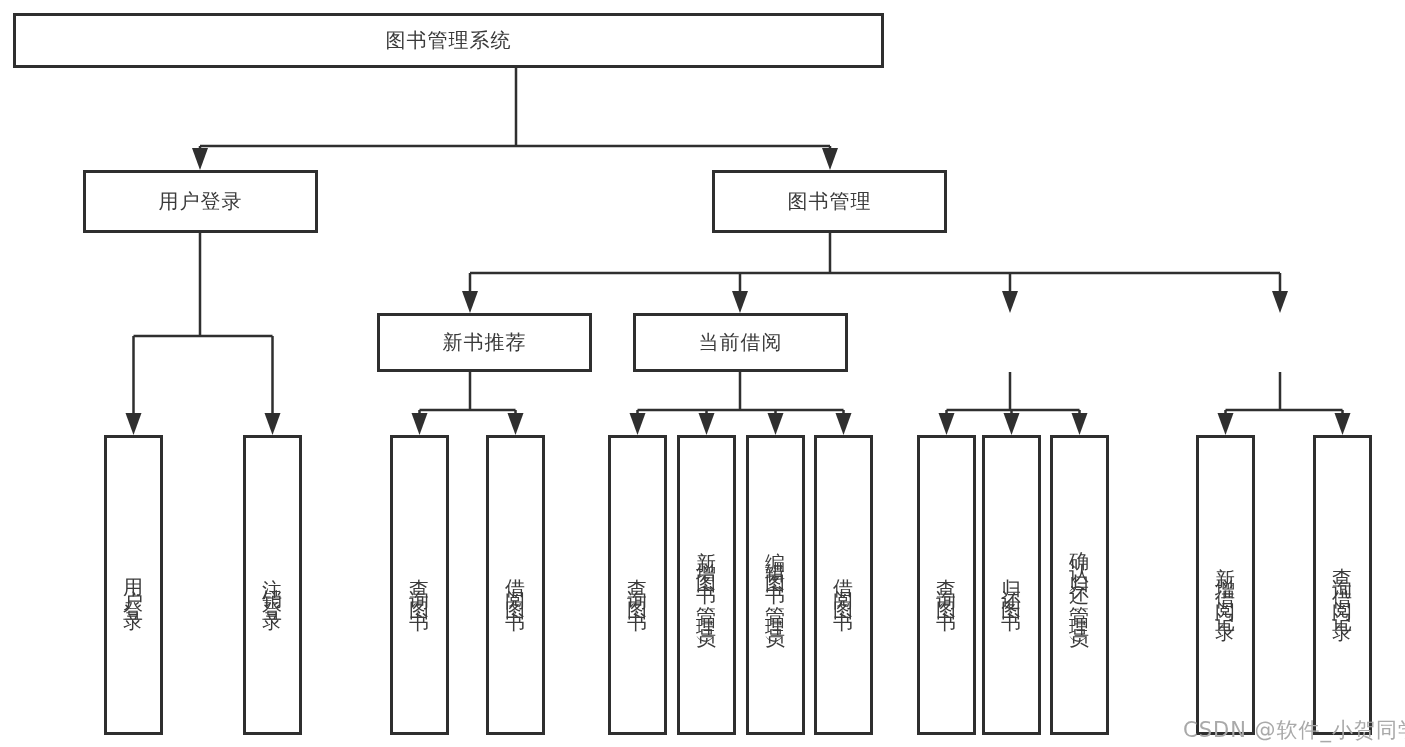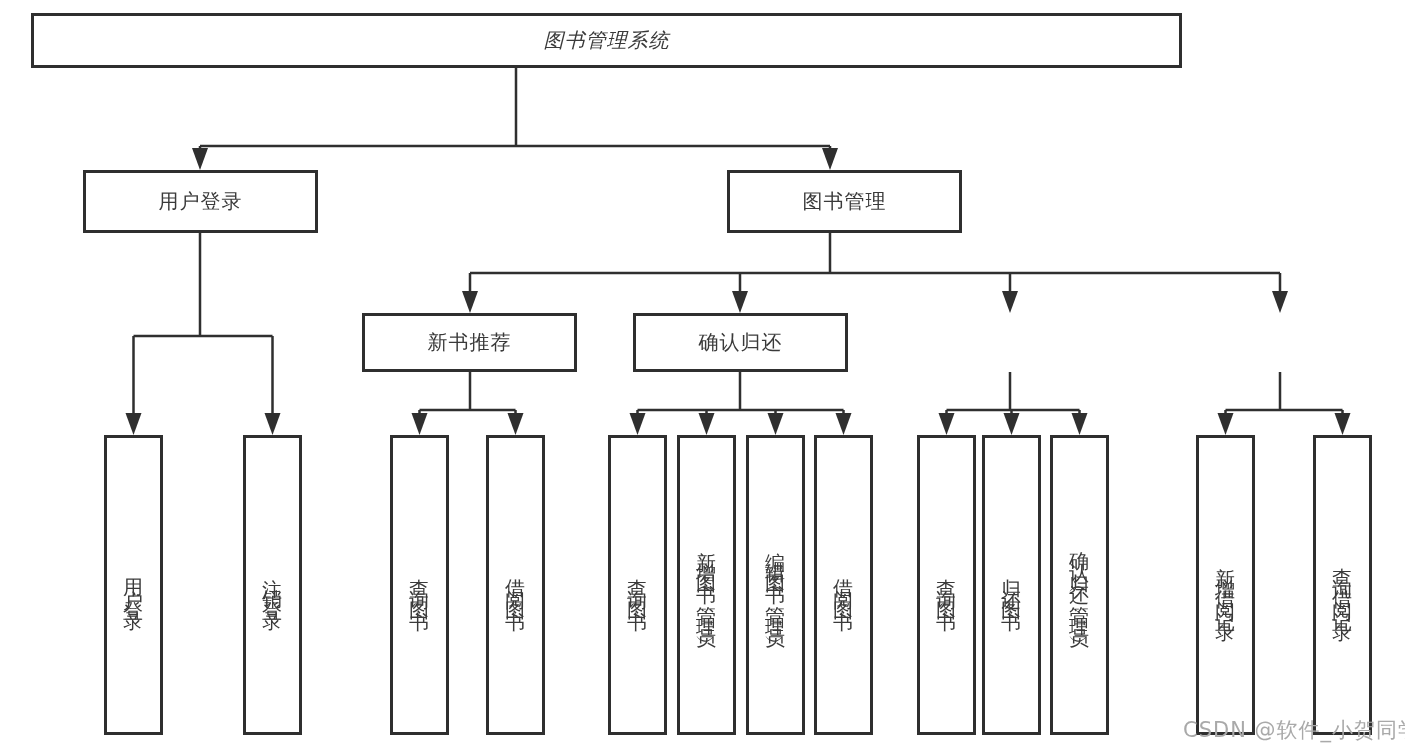--- a/index.html
+++ b/index.html
@@ -22,21 +22,21 @@
     box-sizing: border-box;
     border: 3px solid #2f2f2f;
     background: #ffffff;
     display: flex;
     align-items: center;
     justify-content: center;
     color: #3a3a3a;
     font-size: 20px;
     letter-spacing: 1px;
   }
-  .node-root   { left: 31px;  top: 13px;  width: 1151px; height: 55px; font-style: italic; }
+  .node-root   { left: 13px;  top: 13px;  width: 871px; height: 55px; }
   .node-l1     { top: 170px; width: 235px; height: 63px; }
   .node-l2     { top: 313px; width: 215px; height: 59px; }
   .leaf        { top: 435px; width: 59px;  height: 300px; }
   .vtext {
     writing-mode: vertical-lr;
     text-orientation: mixed;
     line-height: 1;
     letter-spacing: 11px;
     font-size: 20px;
     color: #3a3a3a;
@@ -89,29 +89,29 @@
     </g>
   </svg>
 
   <div class="node node-root">
     <span>图书管理系统</span>
   </div>
 
   <div class="node node-l1" style="left:83px">
     <span>用户登录</span>
   </div>
-  <div class="node node-l1" style="left:727px">
+  <div class="node node-l1" style="left:712px">
     <span>图书管理</span>
   </div>
 
-  <div class="node node-l2" style="left:362px">
+  <div class="node node-l2" style="left:377px">
     <span>新书推荐</span>
   </div>
   <div class="node node-l2" style="left:633px">
-    <span>确认归还</span>
+    <span>当前借阅</span>
   </div>
 
   <div class="node leaf" style="left:104px">
     <span class="vtext">用户登录</span>
   </div>
   <div class="node leaf" style="left:243px">
     <span class="vtext">注销登录</span>
   </div>
   <div class="node leaf" style="left:390px">
     <span class="vtext">查询图书</span>

